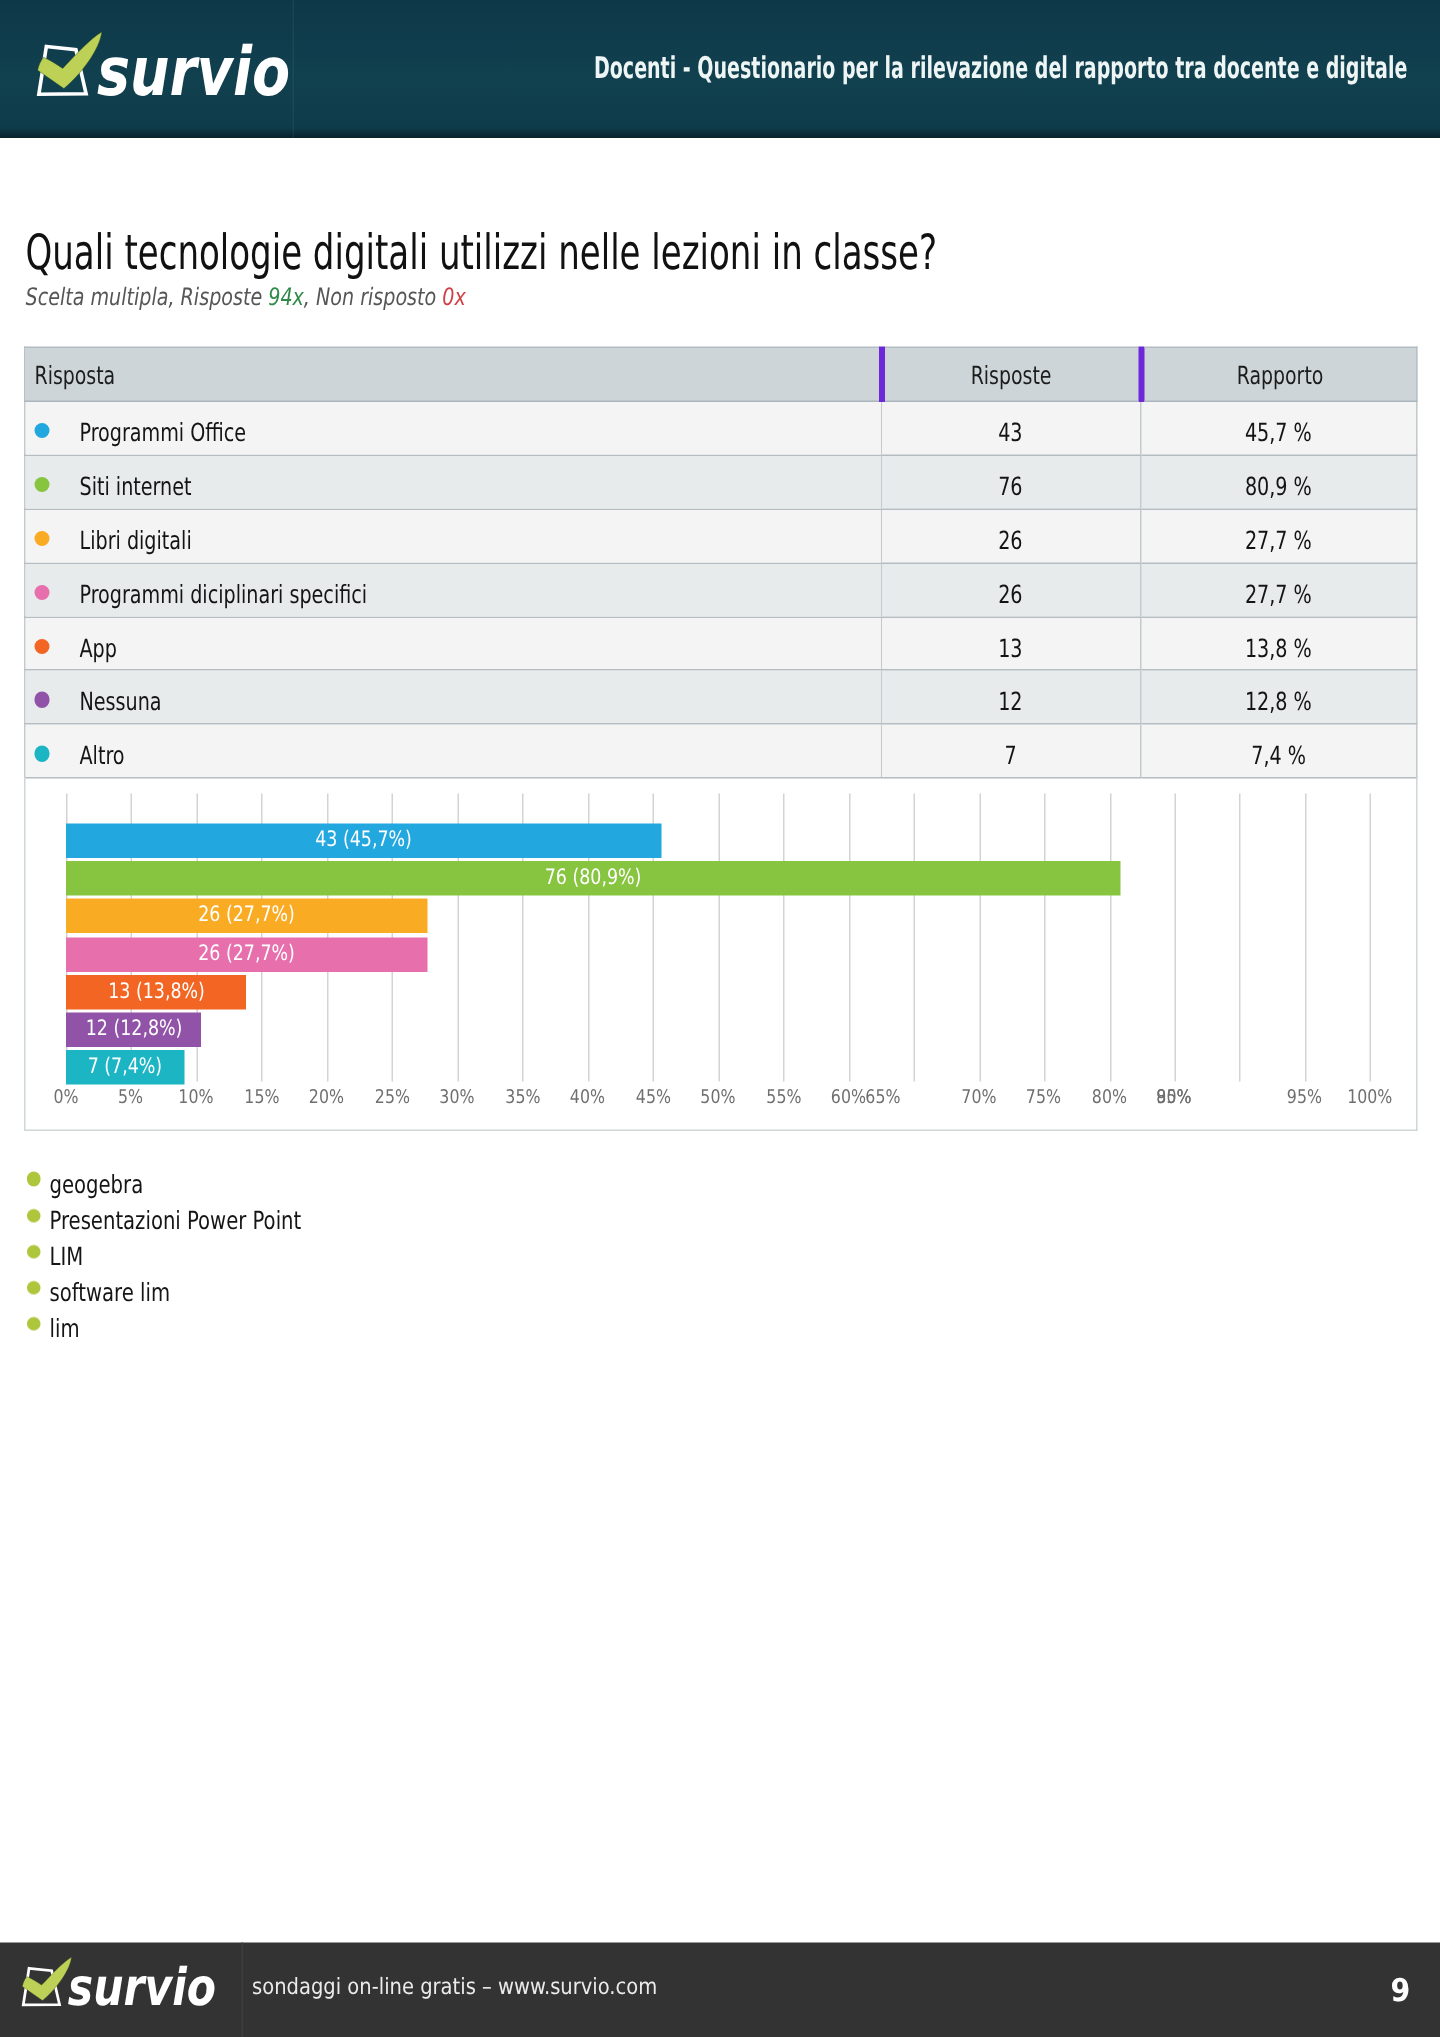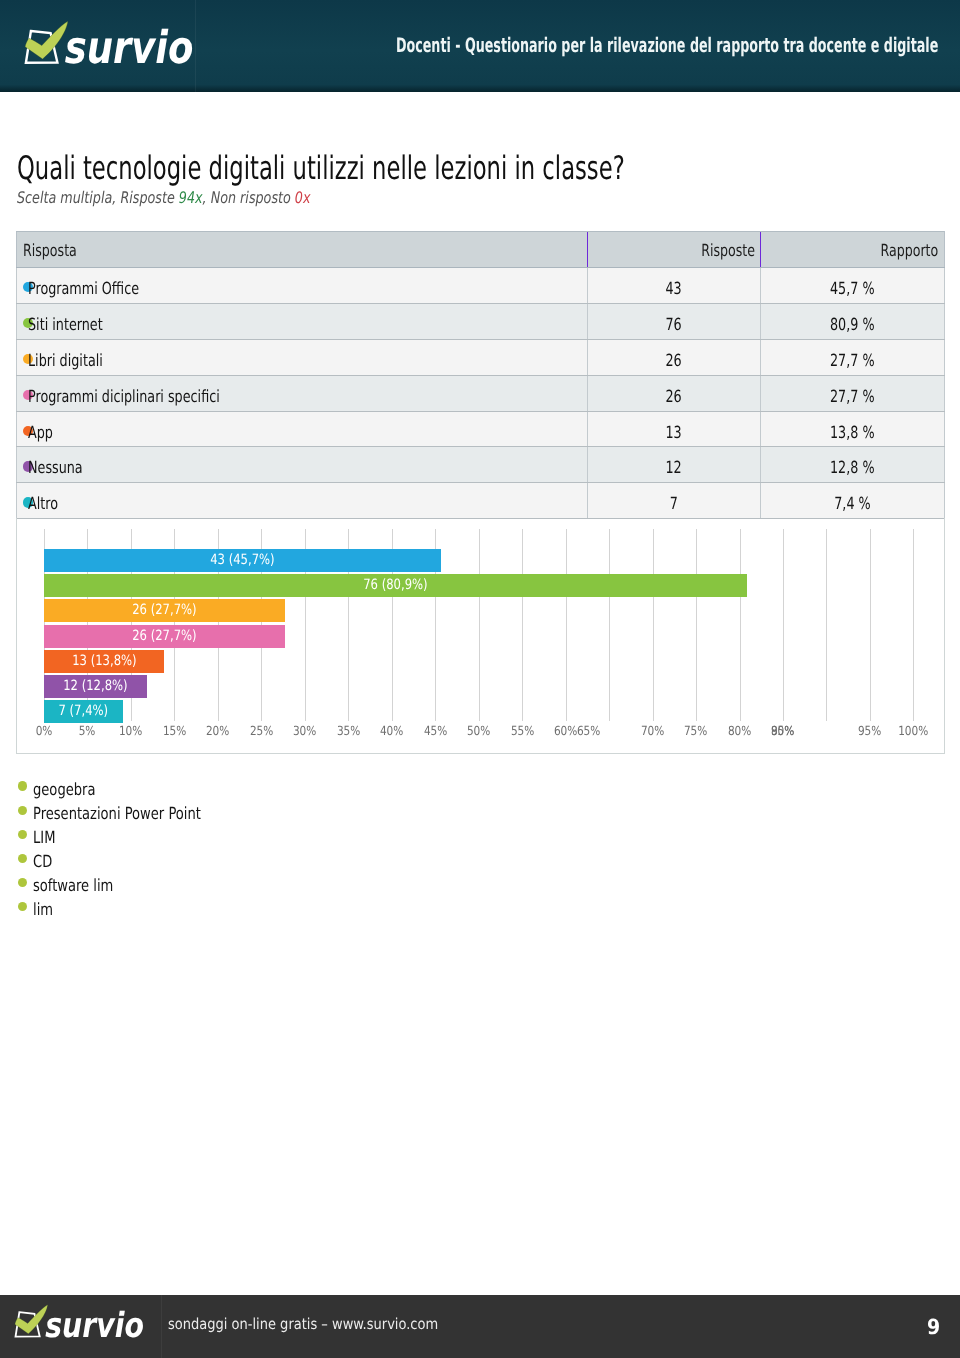--- a/index.html
+++ b/index.html
@@ -37,26 +37,26 @@
        table-layout:fixed;}
   .tbl col.c1{width:571px;}
   .tbl col.c2{width:173px;}
   .tbl col.c3{width:184px;}
   .tbl th{background:#ced5d8;color:#1c1c1c;font-weight:400;font-size:16.7px;
           height:35px;padding:0;border-top:1px solid #b2bcc3;
           border-bottom:1px solid #aab5bd;}
   .tbl th .sx{display:inline-block;transform:scale3d(0.84,1,1);transform-origin:center;position:relative;top:0.5px;}
   .tbl th.h1{text-align:left;padding-left:6px;}
   .tbl th.h1 .sx{transform-origin:left;}
-  .tbl th.h2,.tbl th.h3{text-align:right;border-left:1px solid #6d28d9;}
+  .tbl th.h2,.tbl th.h3{text-align:center;border-left:4px solid #6d28d9;}
   .tbl td{height:34.9px;padding:0;font-size:16.7px;color:#141414;
           border-bottom:1px solid #b6bdc1;}
   .tbl tr.odd td{background:#f4f4f4;}
   .tbl tr.even td{background:#e7ebec;}
-  .tbl td.c-label{padding-left:11px;text-align:left;position:relative;border-left:1px solid #c3cace;}
+  .tbl td.c-label{padding-left:36px;text-align:left;position:relative;border-left:1px solid #c3cace;}
   .tbl td.c-pct{border-right:1px solid #c3cace;}
   .tbl th.h1{border-left:1px solid #b7c0c7;}
   .tbl th.h3{border-right:1px solid #b7c0c7;}
   .tbl td.c-num,.tbl td.c-pct{text-align:center;border-left:1px solid #c3cace;}
   .tbl td .sx{display:inline-block;transform:scale3d(0.85,1,1);transform-origin:left;position:relative;top:2.5px;}
   .tbl td.c-num .sx,.tbl td.c-pct .sx{transform-origin:center;}
   .dot{position:absolute;left:5.8px;top:50%;margin-top:-3.5px;
        width:10.5px;height:10.5px;border-radius:50%;}
 
   
@@ -193,21 +193,21 @@
       </div>
       <div class="bar" style="left: 44px; top: 68.4px; width: 240.824px; background: rgb(250, 171, 36);">
         <span><i>26 (27,7%)</i></span>
       </div>
       <div class="bar" style="left: 44px; top: 93.6px; width: 240.824px; background: rgb(231, 111, 172);">
         <span><i>26 (27,7%)</i></span>
       </div>
       <div class="bar" style="left: 44px; top: 118.8px; width: 119.977px; background: rgb(242, 101, 34);">
         <span><i>13 (13,8%)</i></span>
       </div>
-      <div class="bar" style="left: 44px; top: 144px; width: 103px; background: rgb(144, 83, 168);">
+      <div class="bar" style="left: 44px; top: 144px; width: 90px; background: rgb(144, 83, 168);">
         <span><i>12 (12,8%)</i></span>
       </div>
       <div class="bar" style="left: 44px; top: 169.2px; width: 79px; background: rgb(27, 181, 196);">
         <span><i>7 (7,4%)</i></span>
       </div>
       <div class="xlab" style="left: 44px;"><i>0%</i></div>
       <div class="xlab" style="left: 87.47px;"><i>5%</i></div>
       <div class="xlab" style="left: 130.94px;"><i>10%</i></div>
       <div class="xlab" style="left: 174.41px;"><i>15%</i></div>
       <div class="xlab" style="left: 217.88px;"><i>20%</i></div>
@@ -227,21 +227,20 @@
       <div class="xlab" style="left: 783px;"><i>90%</i></div>
       <div class="xlab" style="left: 869.93px;"><i>95%</i></div>
       <div class="xlab" style="left: 913.4px;"><i>100%</i></div>
     </div>
 
   <div class="others">
       <ul id="others-list">
         <li><span class="b"></span><span class="t">geogebra</span></li>
         <li><span class="b"></span><span class="t">Presentazioni Power Point</span></li>
         <li><span class="b"></span><span class="t">LIM</span></li>
-        <li><span class="b"></span><span class="t">CD</span></li>
         <li><span class="b"></span><span class="t">software lim</span></li>
         <li><span class="b"></span><span class="t">lim</span></li>
       </ul>
     </div>
 
   <div class="ftr">
     <div class="ftr-logo" id="ftr-logo"><svg width="153.4" height="61.36" viewBox="0 0 200 80" xmlns="http://www.w3.org/2000/svg">
           <path d="M10.9,12.0 L30.6,14.1 L37.4,43.5 L5.9,43.8 Z" fill="none" stroke="#ffffff" stroke-width="2.4"></path>
           <path d="M9.0,19.2 C7.0,21.8 5.6,25.0 5.1,27.8 L22.6,40.0 C34.0,30.5 46.5,14.0 47.8,2.3 C40.0,7.0 30.0,18.0 21.8,26.6 C17.5,23.8 13.0,20.8 9.0,19.2 Z" fill="#bdd156" stroke="#2f4f22" stroke-width="0.3"></path>
           <text x="48.9" y="44.1" transform="scale(0.913,1)" font-family="DejaVu Sans, sans-serif" font-size="45" font-weight="bold" font-style="italic" fill="#ffffff">survio</text>

